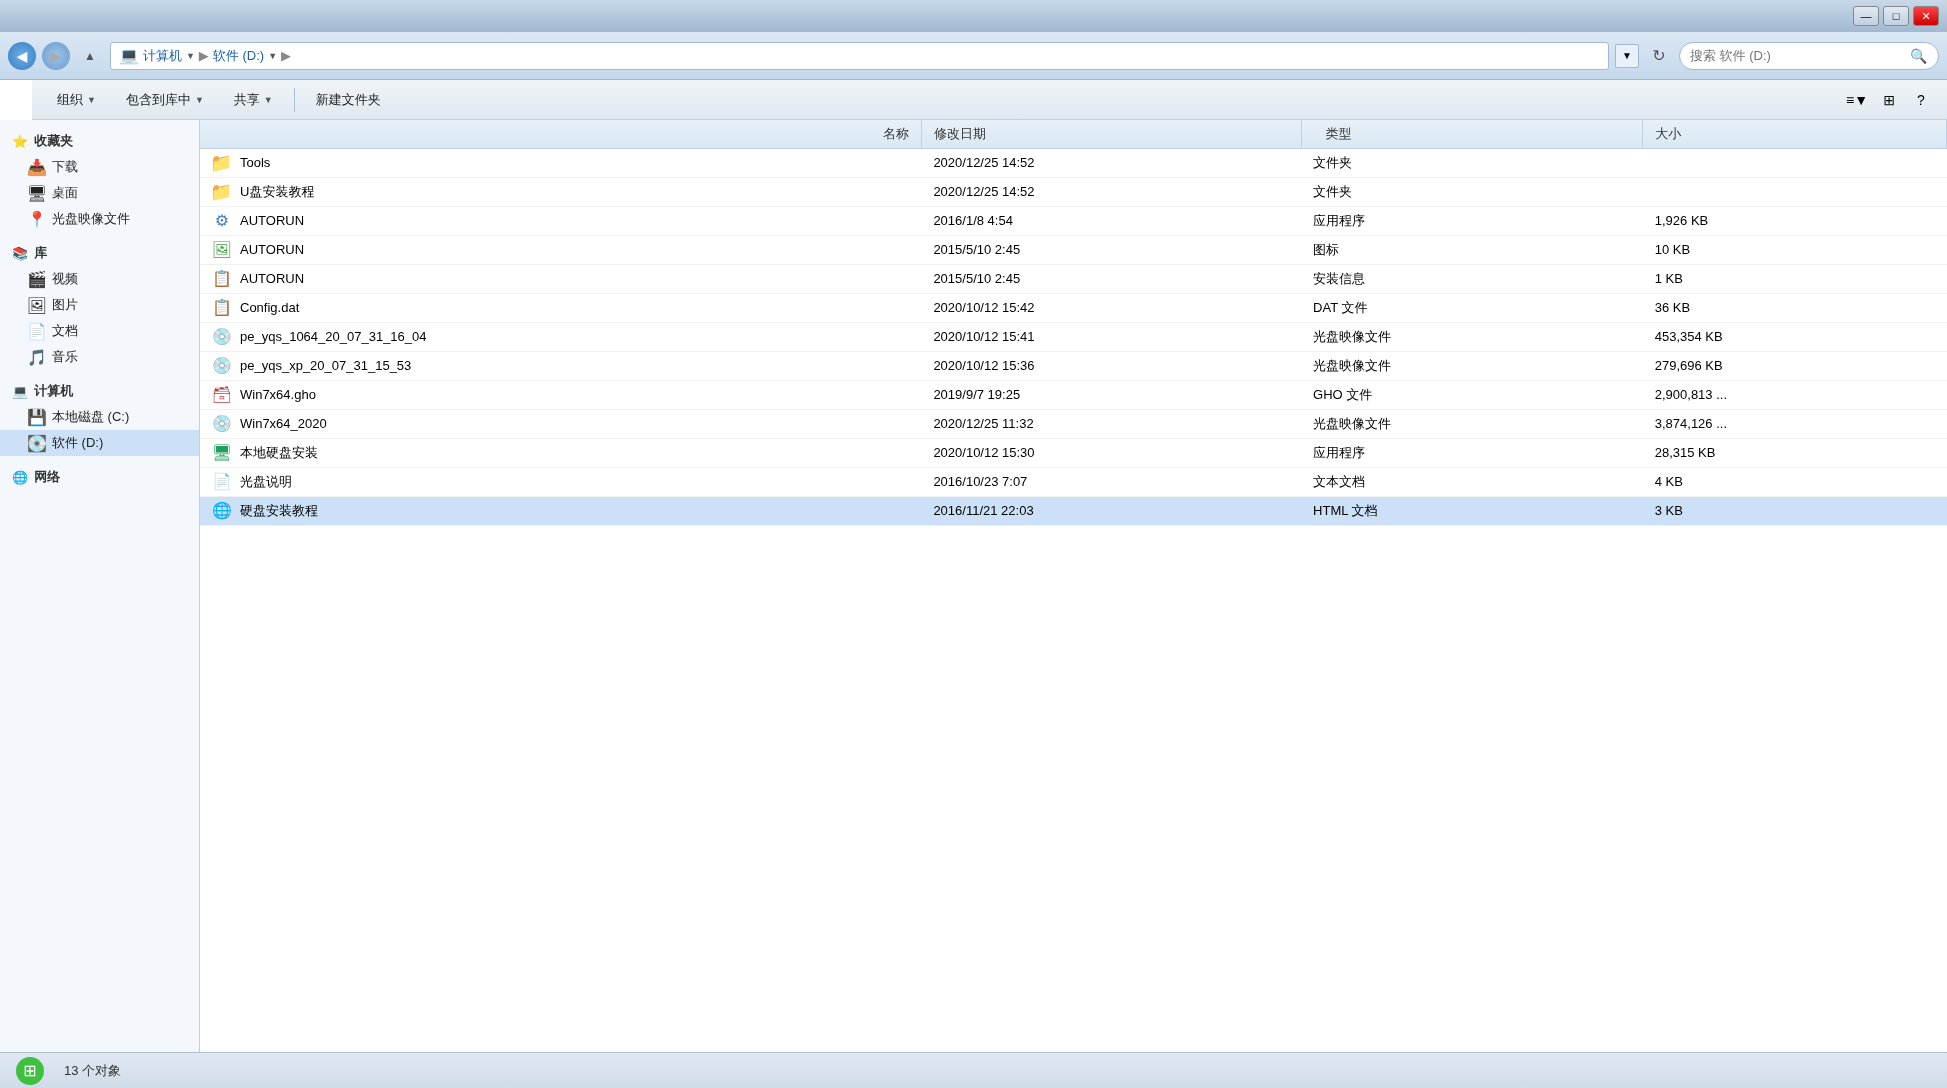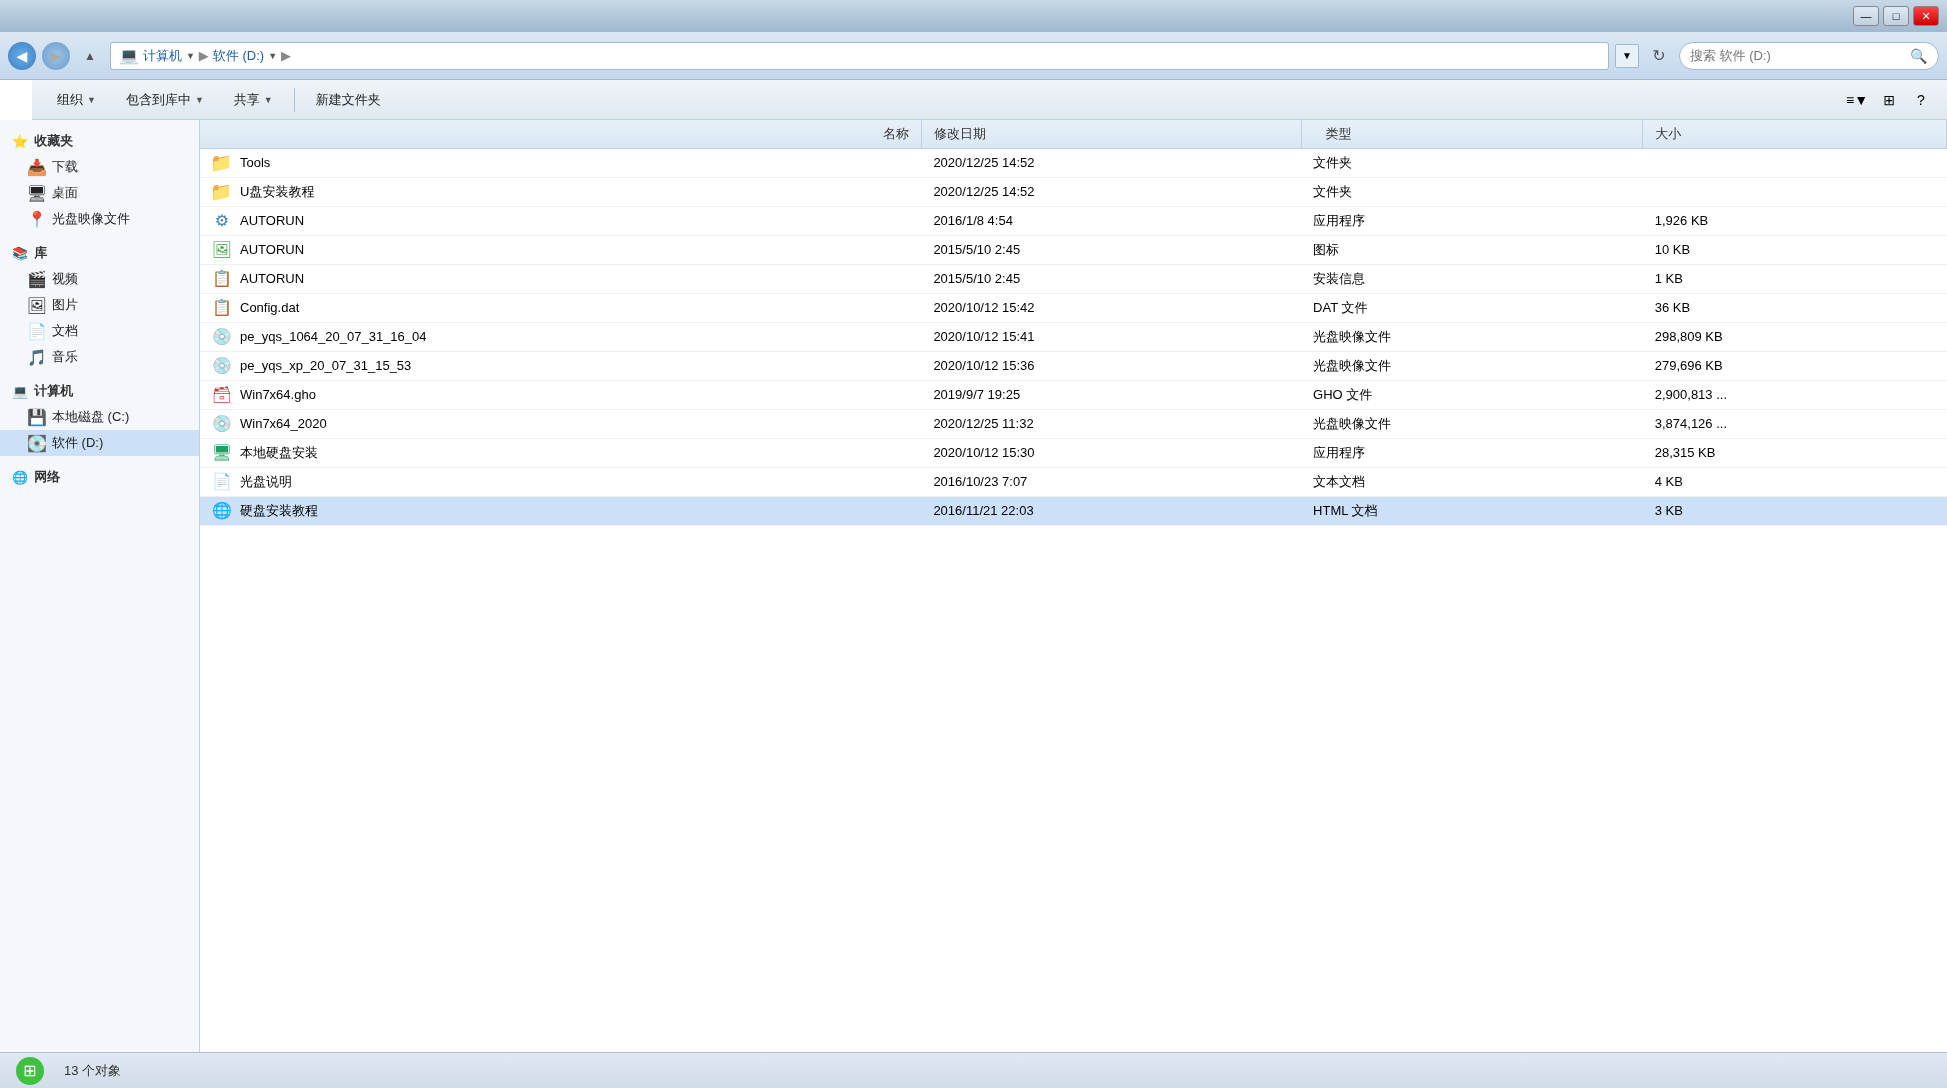--- a/index.html
+++ b/index.html
@@ -492,21 +492,21 @@
     <td>DAT 文件</td>
     <td>36 KB</td>
   </tr>
           <tr>
     <td>
       <span class="file-icon icon-iso">💿</span>
       <span>pe_yqs_1064_20_07_31_16_04</span>
     </td>
     <td>2020/10/12 15:41</td>
     <td>光盘映像文件</td>
-    <td>298,809 KB</td>
+    <td>453,354 KB</td>
   </tr>
           <tr>
     <td>
       <span class="file-icon icon-iso">💿</span>
       <span>pe_yqs_xp_20_07_31_15_53</span>
     </td>
     <td>2020/10/12 15:36</td>
     <td>光盘映像文件</td>
     <td>279,696 KB</td>
   </tr>

